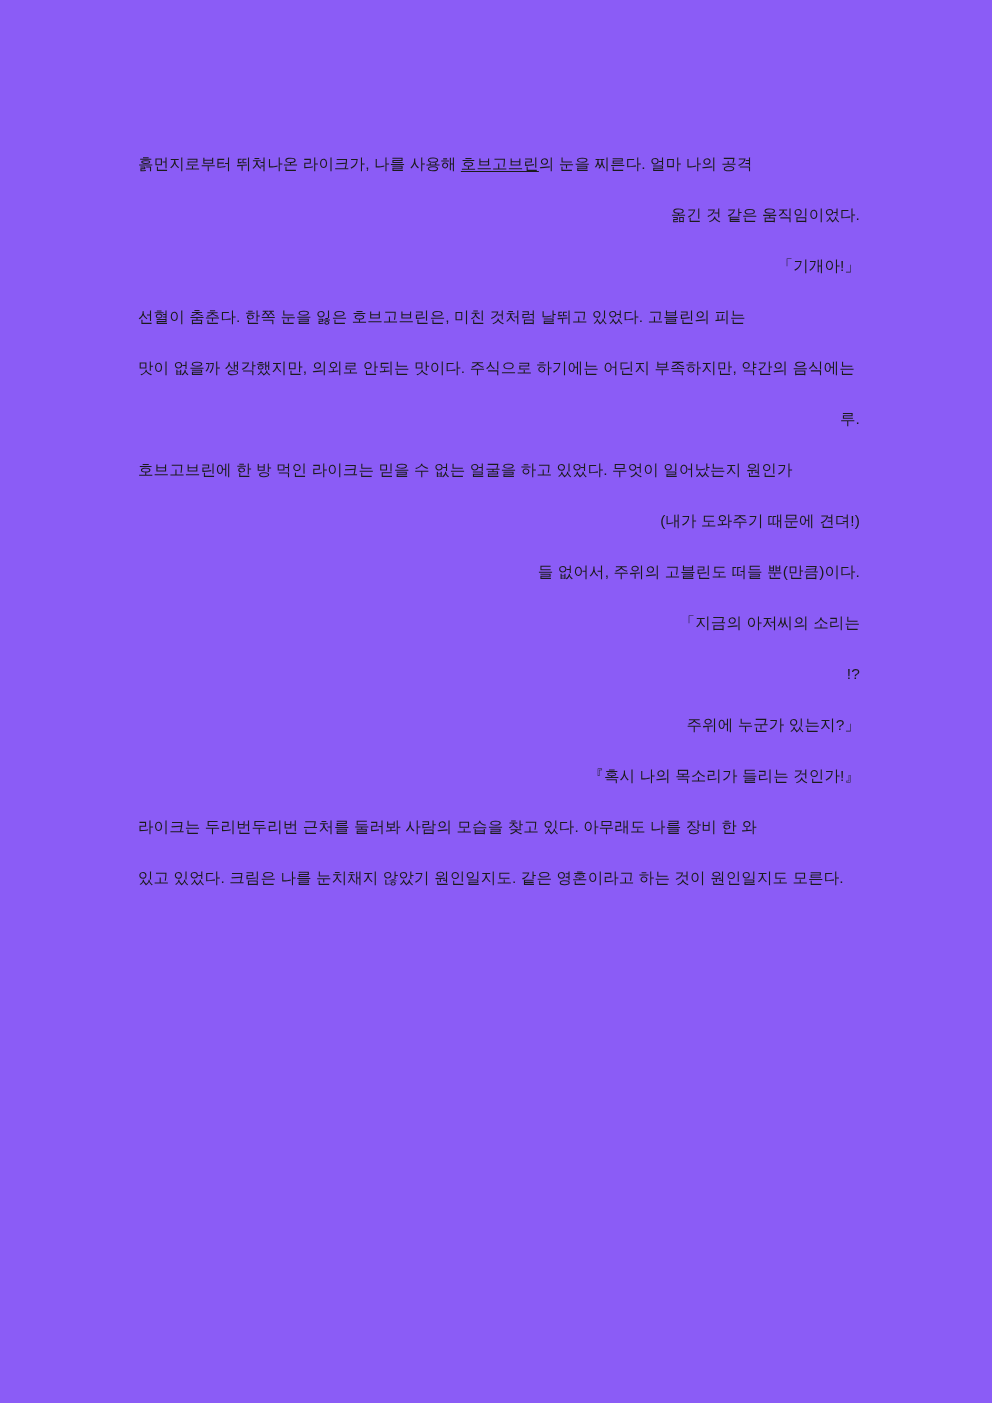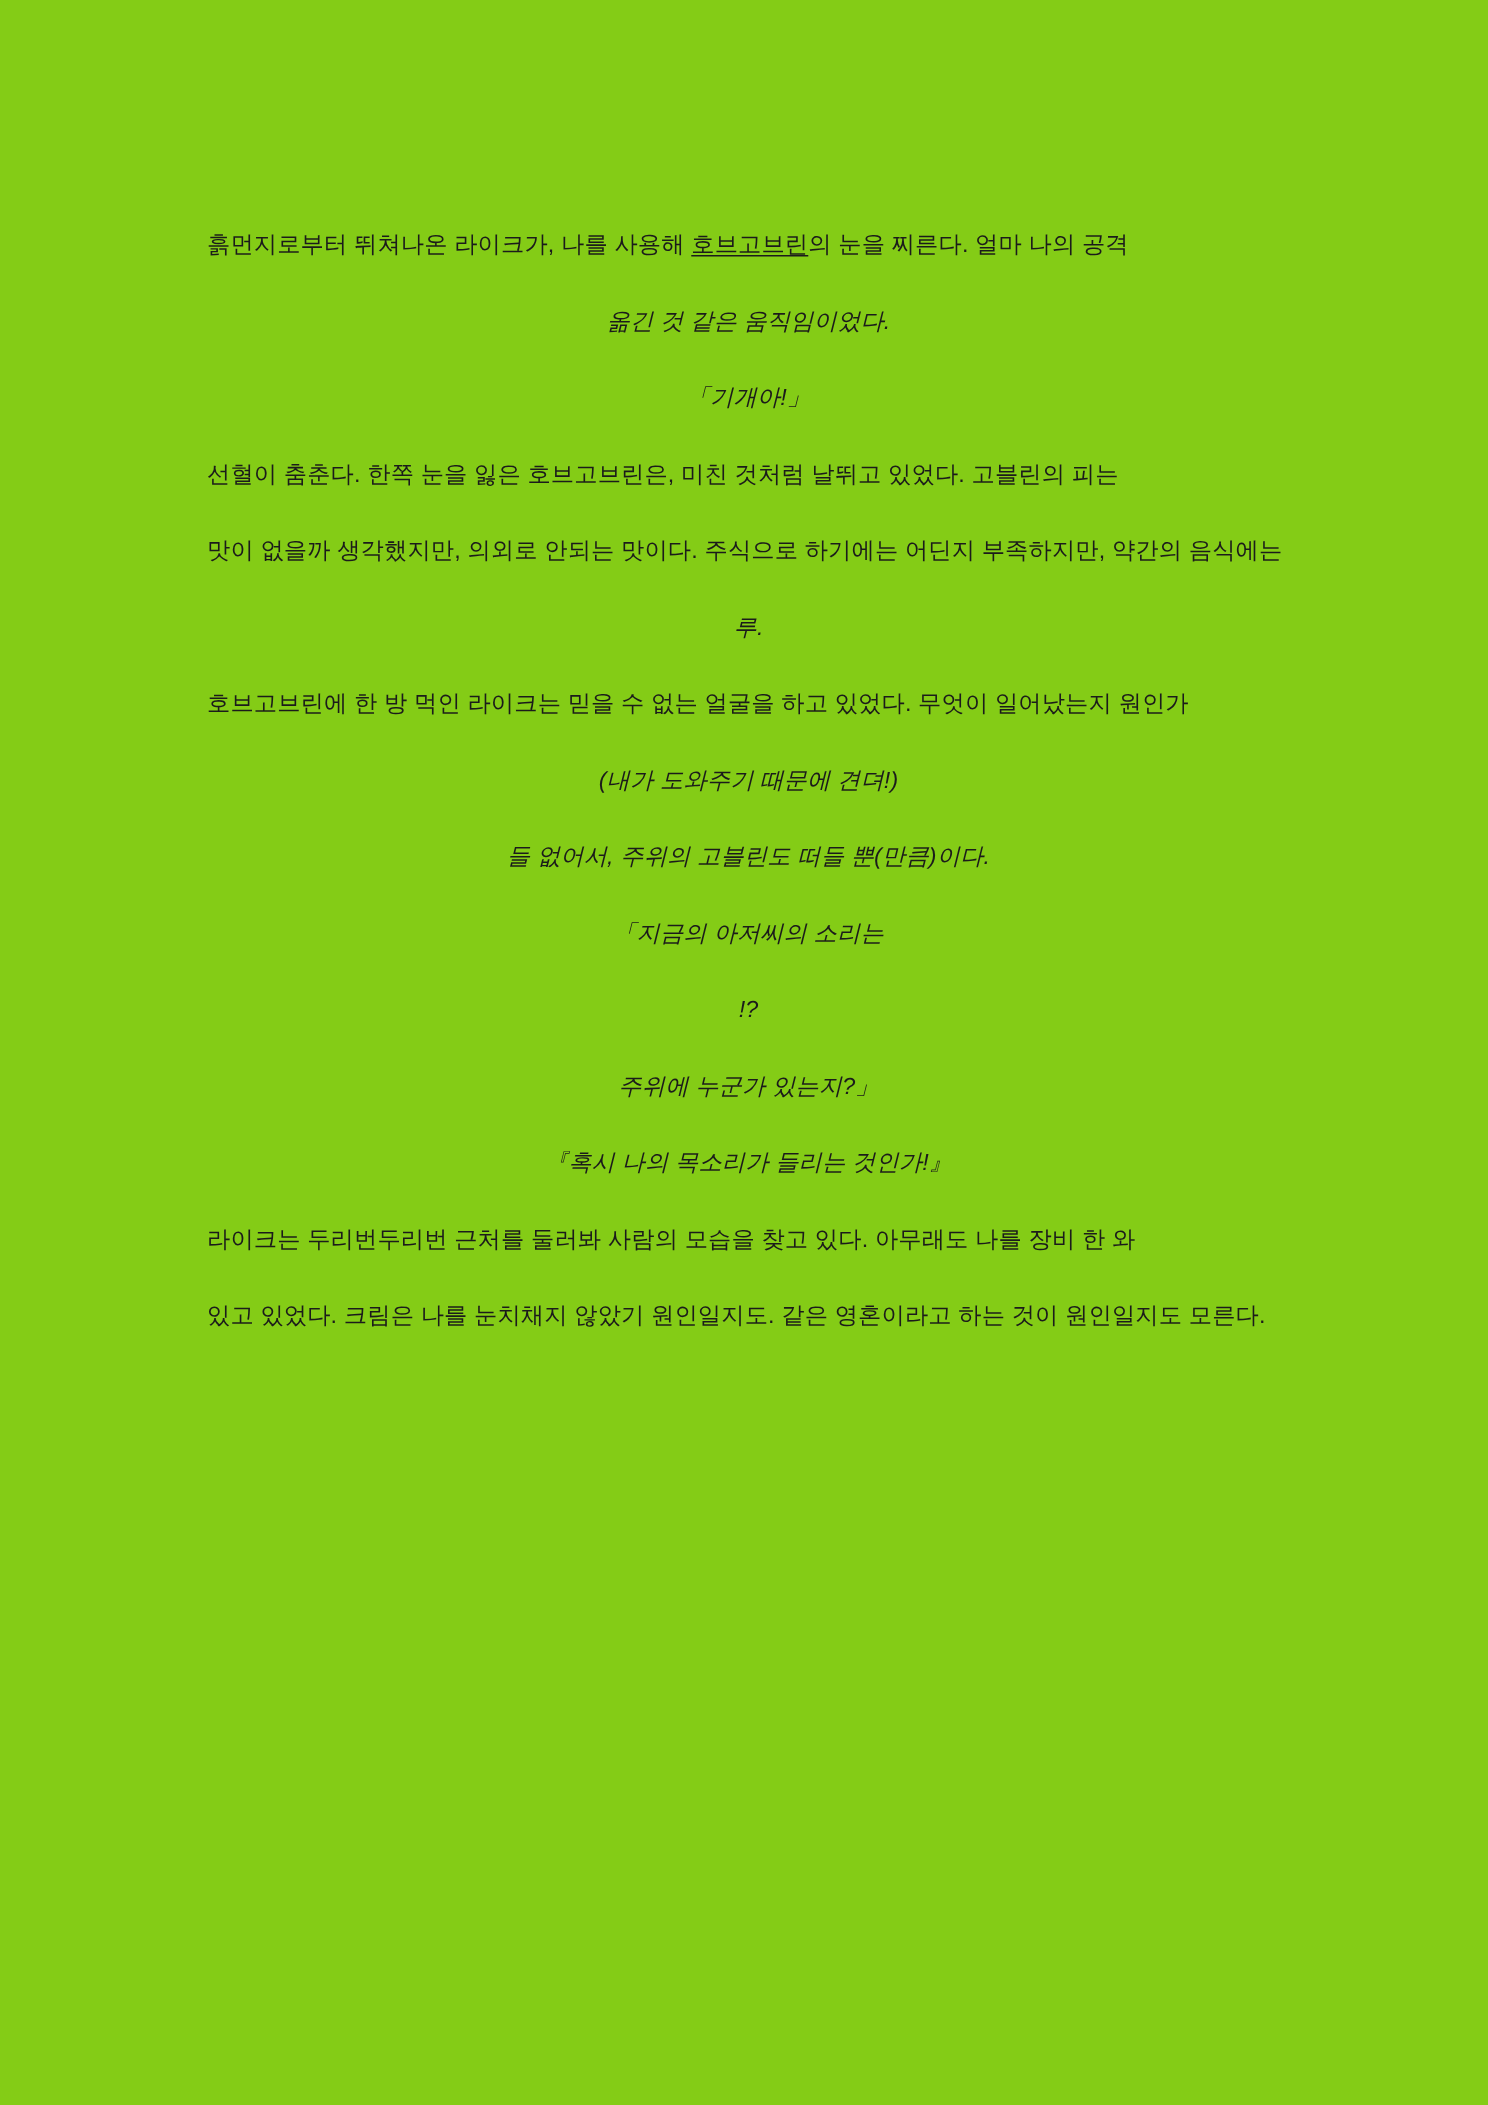--- a/index.html
+++ b/index.html
@@ -10,42 +10,41 @@
   body {
     width: 992px;
     height: 1403px;
     font-family: "Liberation Sans", sans-serif;
     color: #1a1a1a;
   }
   .page {
     position: relative;
     width: 992px;
     height: 1403px;
-    background: #84cc16;
+    background: #8b5cf6;
     box-sizing: border-box;
   }
   .content {
     position: absolute;
     left: 138px;
     top: 152px;
     width: 722px;
   }
   .para {
     font-size: 15.5px;
     line-height: 1.55;
     color: #1b1b1b;
     margin: 0 0 27px 0;
     text-align: justify;
     text-justify: inter-character;
     letter-spacing: 0.1px;
     word-break: keep-all;
   }
   .para.nojust {
-    text-align: center;
-    font-style: italic;
+    text-align: right;
   }
   .underline {
     text-decoration: underline;
     text-underline-offset: 2px;
   }
 </style>
 </head>
 <body>
 
 <div class="page">

